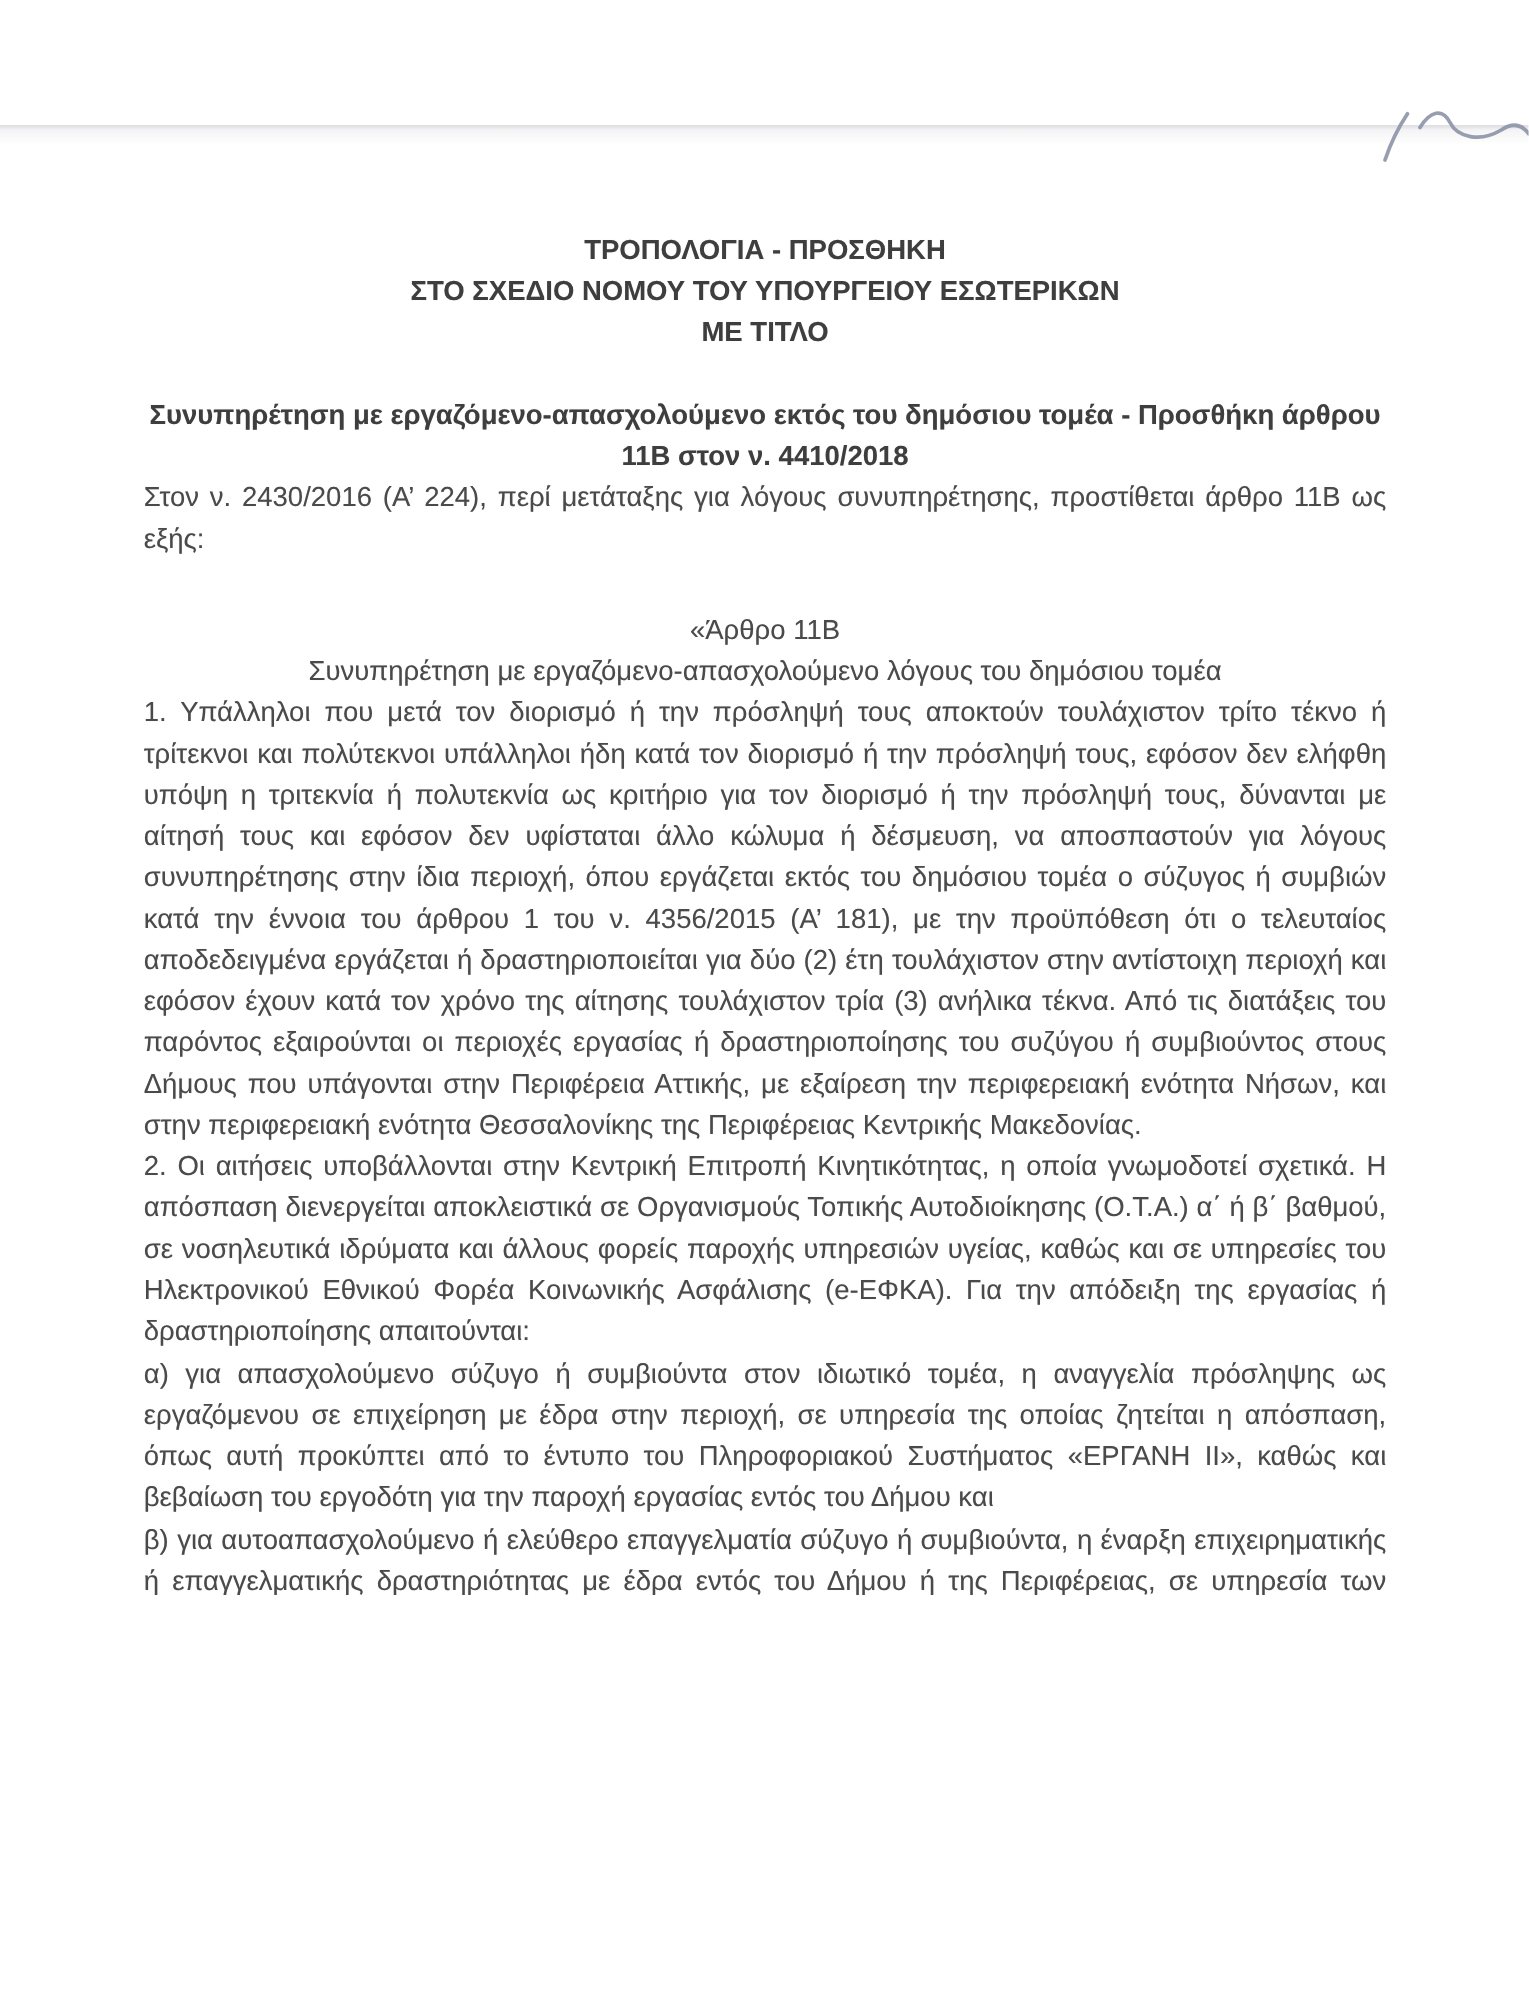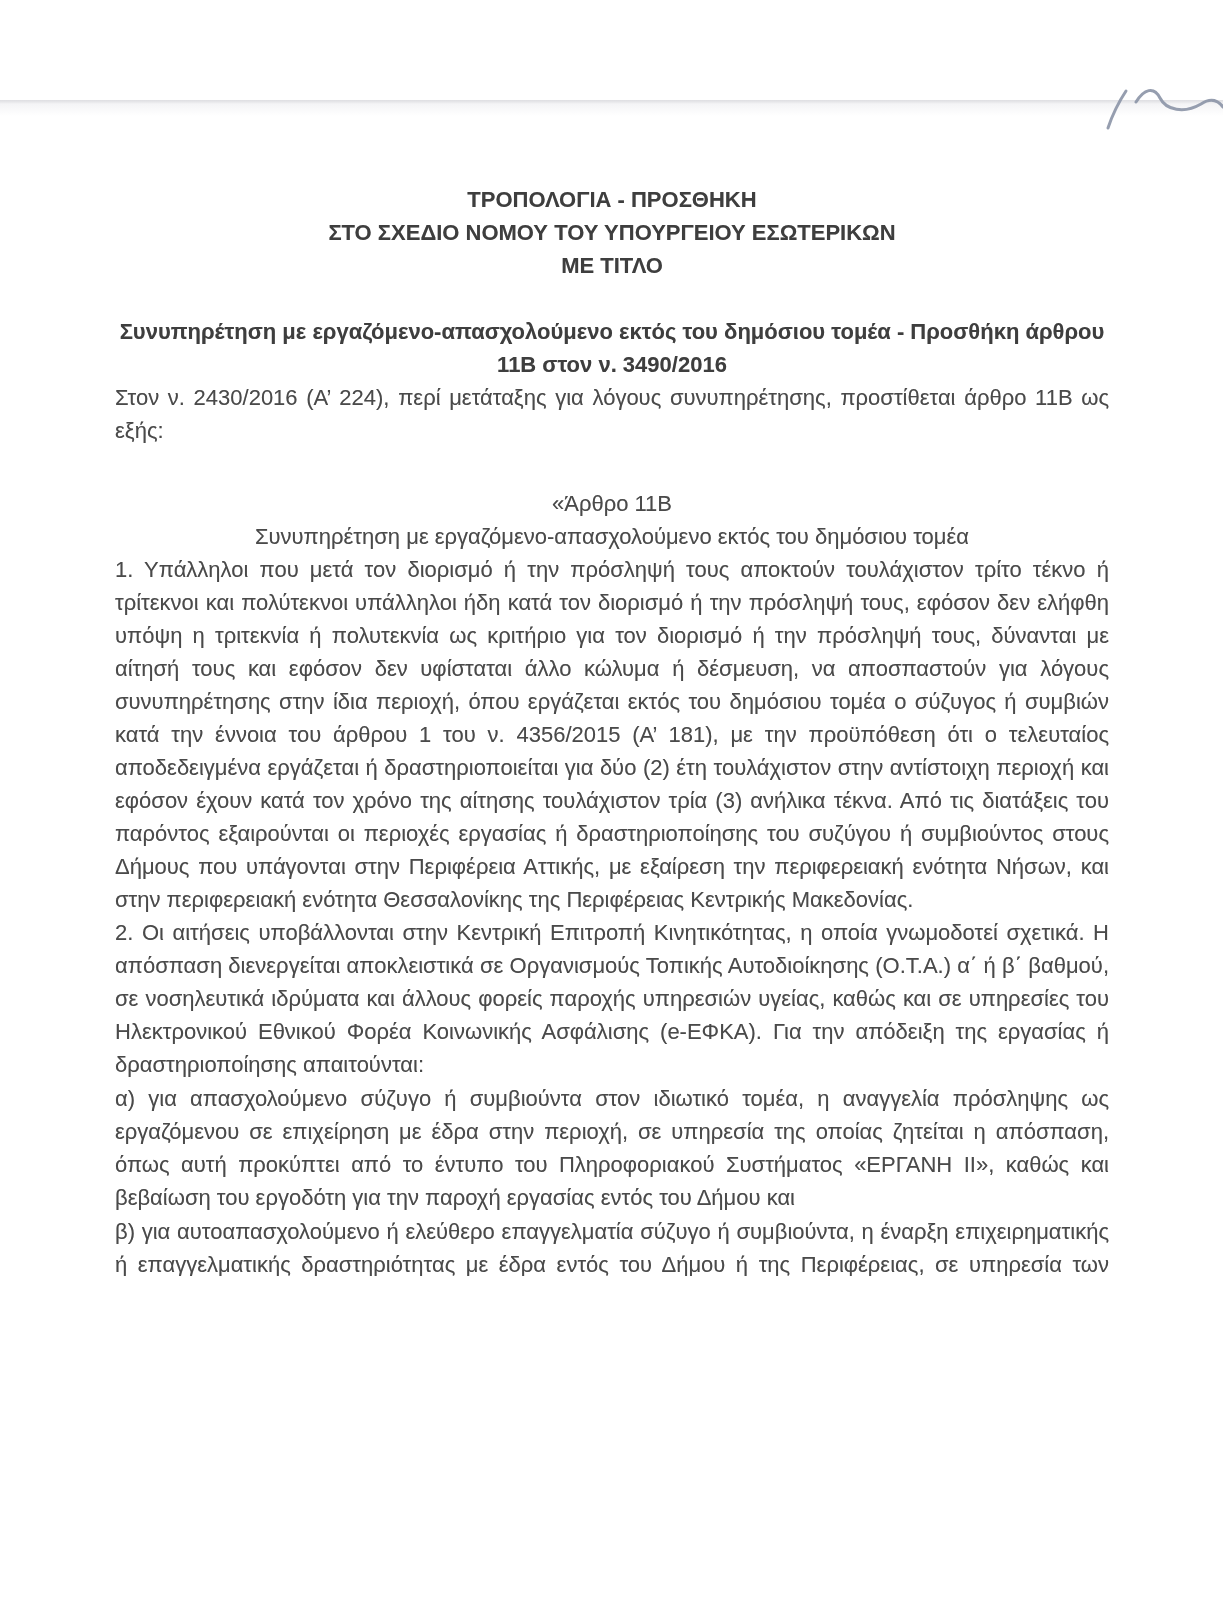--- a/index.html
+++ b/index.html
@@ -56,28 +56,28 @@
 
   <div class="content">
 
     <div class="header-block">
       <div class="center bold">ΤΡΟΠΟΛΟΓΙΑ - ΠΡΟΣΘΗΚΗ</div>
       <div class="center bold">ΣΤΟ ΣΧΕΔΙΟ ΝΟΜΟΥ ΤΟΥ ΥΠΟΥΡΓΕΙΟΥ ΕΣΩΤΕΡΙΚΩΝ</div>
       <div class="center bold">ΜΕ ΤΙΤΛΟ</div>
     </div>
 
     <div class="article-block">
-      <div class="center bold">Συνυπηρέτηση με εργαζόμενο-απασχολούμενο εκτός του δημόσιου τομέα - Προσθήκη άρθρου 11Β στον ν. 3490/2016</div>
+      <div class="center bold">Συνυπηρέτηση με εργαζόμενο-απασχολούμενο εκτός του δημόσιου τομέα - Προσθήκη άρθρου 11Β στον ν. 4410/2018</div>
     </div>
 
     <p class="body">Στον ν. 2430/2016 (Α’ 224), περί μετάταξης για λόγους συνυπηρέτησης, προστίθεται άρθρο 11Β ως εξής:</p>
 
     <div class="quoted-heading">
       <div class="center">«Άρθρο 11Β</div>
-      <div class="center">Συνυπηρέτηση με εργαζόμενο-απασχολούμενο εκτός του δημόσιου τομέα</div>
+      <div class="center">Συνυπηρέτηση με εργαζόμενο-απασχολούμενο λόγους του δημόσιου τομέα</div>
     </div>
 
     <p class="body">1. Υπάλληλοι που μετά τον διορισμό ή την πρόσληψή τους αποκτούν τουλάχιστον τρίτο τέκνο ή τρίτεκνοι και πολύτεκνοι υπάλληλοι ήδη κατά τον διορισμό ή την πρόσληψή τους, εφόσον δεν ελήφθη υπόψη η τριτεκνία ή πολυτεκνία ως κριτήριο για τον διορισμό ή την πρόσληψή τους, δύνανται με αίτησή τους και εφόσον δεν υφίσταται άλλο κώλυμα ή δέσμευση, να αποσπαστούν για λόγους συνυπηρέτησης στην ίδια περιοχή, όπου εργάζεται εκτός του δημόσιου τομέα ο σύζυγος ή συμβιών κατά την έννοια του άρθρου 1 του ν. 4356/2015 (Α’ 181), με την προϋπόθεση ότι ο τελευταίος αποδεδειγμένα εργάζεται ή δραστηριοποιείται για δύο (2) έτη τουλάχιστον στην αντίστοιχη περιοχή και εφόσον έχουν κατά τον χρόνο της αίτησης τουλάχιστον τρία (3) ανήλικα τέκνα. Από τις διατάξεις του παρόντος εξαιρούνται οι περιοχές εργασίας ή δραστηριοποίησης του συζύγου ή συμβιούντος στους Δήμους που υπάγονται στην Περιφέρεια Αττικής, με εξαίρεση την περιφερειακή ενότητα Νήσων, και στην περιφερειακή ενότητα Θεσσαλονίκης της Περιφέρειας Κεντρικής Μακεδονίας.</p>
     <p class="body">2. Οι αιτήσεις υποβάλλονται στην Κεντρική Επιτροπή Κινητικότητας, η οποία γνωμοδοτεί σχετικά. Η απόσπαση διενεργείται αποκλειστικά σε Οργανισμούς Τοπικής Αυτοδιοίκησης (Ο.Τ.Α.) α΄ ή β΄ βαθμού, σε νοσηλευτικά ιδρύματα και άλλους φορείς παροχής υπηρεσιών υγείας, καθώς και σε υπηρεσίες του Ηλεκτρονικού Εθνικού Φορέα Κοινωνικής Ασφάλισης (e-ΕΦΚΑ). Για την απόδειξη της εργασίας ή δραστηριοποίησης απαιτούνται:</p>
     <p class="body item">α) για απασχολούμενο σύζυγο ή συμβιούντα στον ιδιωτικό τομέα, η αναγγελία πρόσληψης ως εργαζόμενου σε επιχείρηση με έδρα στην περιοχή, σε υπηρεσία της οποίας ζητείται η απόσπαση, όπως αυτή προκύπτει από το έντυπο του Πληροφοριακού Συστήματος «ΕΡΓΑΝΗ ΙΙ», καθώς και βεβαίωση του εργοδότη για την παροχή εργασίας εντός του Δήμου και</p>
     <p class="body item">β) για αυτοαπασχολούμενο ή ελεύθερο επαγγελματία σύζυγο ή συμβιούντα, η έναρξη επιχειρηματικής ή επαγγελματικής δραστηριότητας με έδρα εντός του Δήμου ή της Περιφέρειας, σε υπηρεσία των οποίων ζητείται η ανήλικα.</p>
 
   </div>
 
   <div class="page-edge-bottom"></div>

